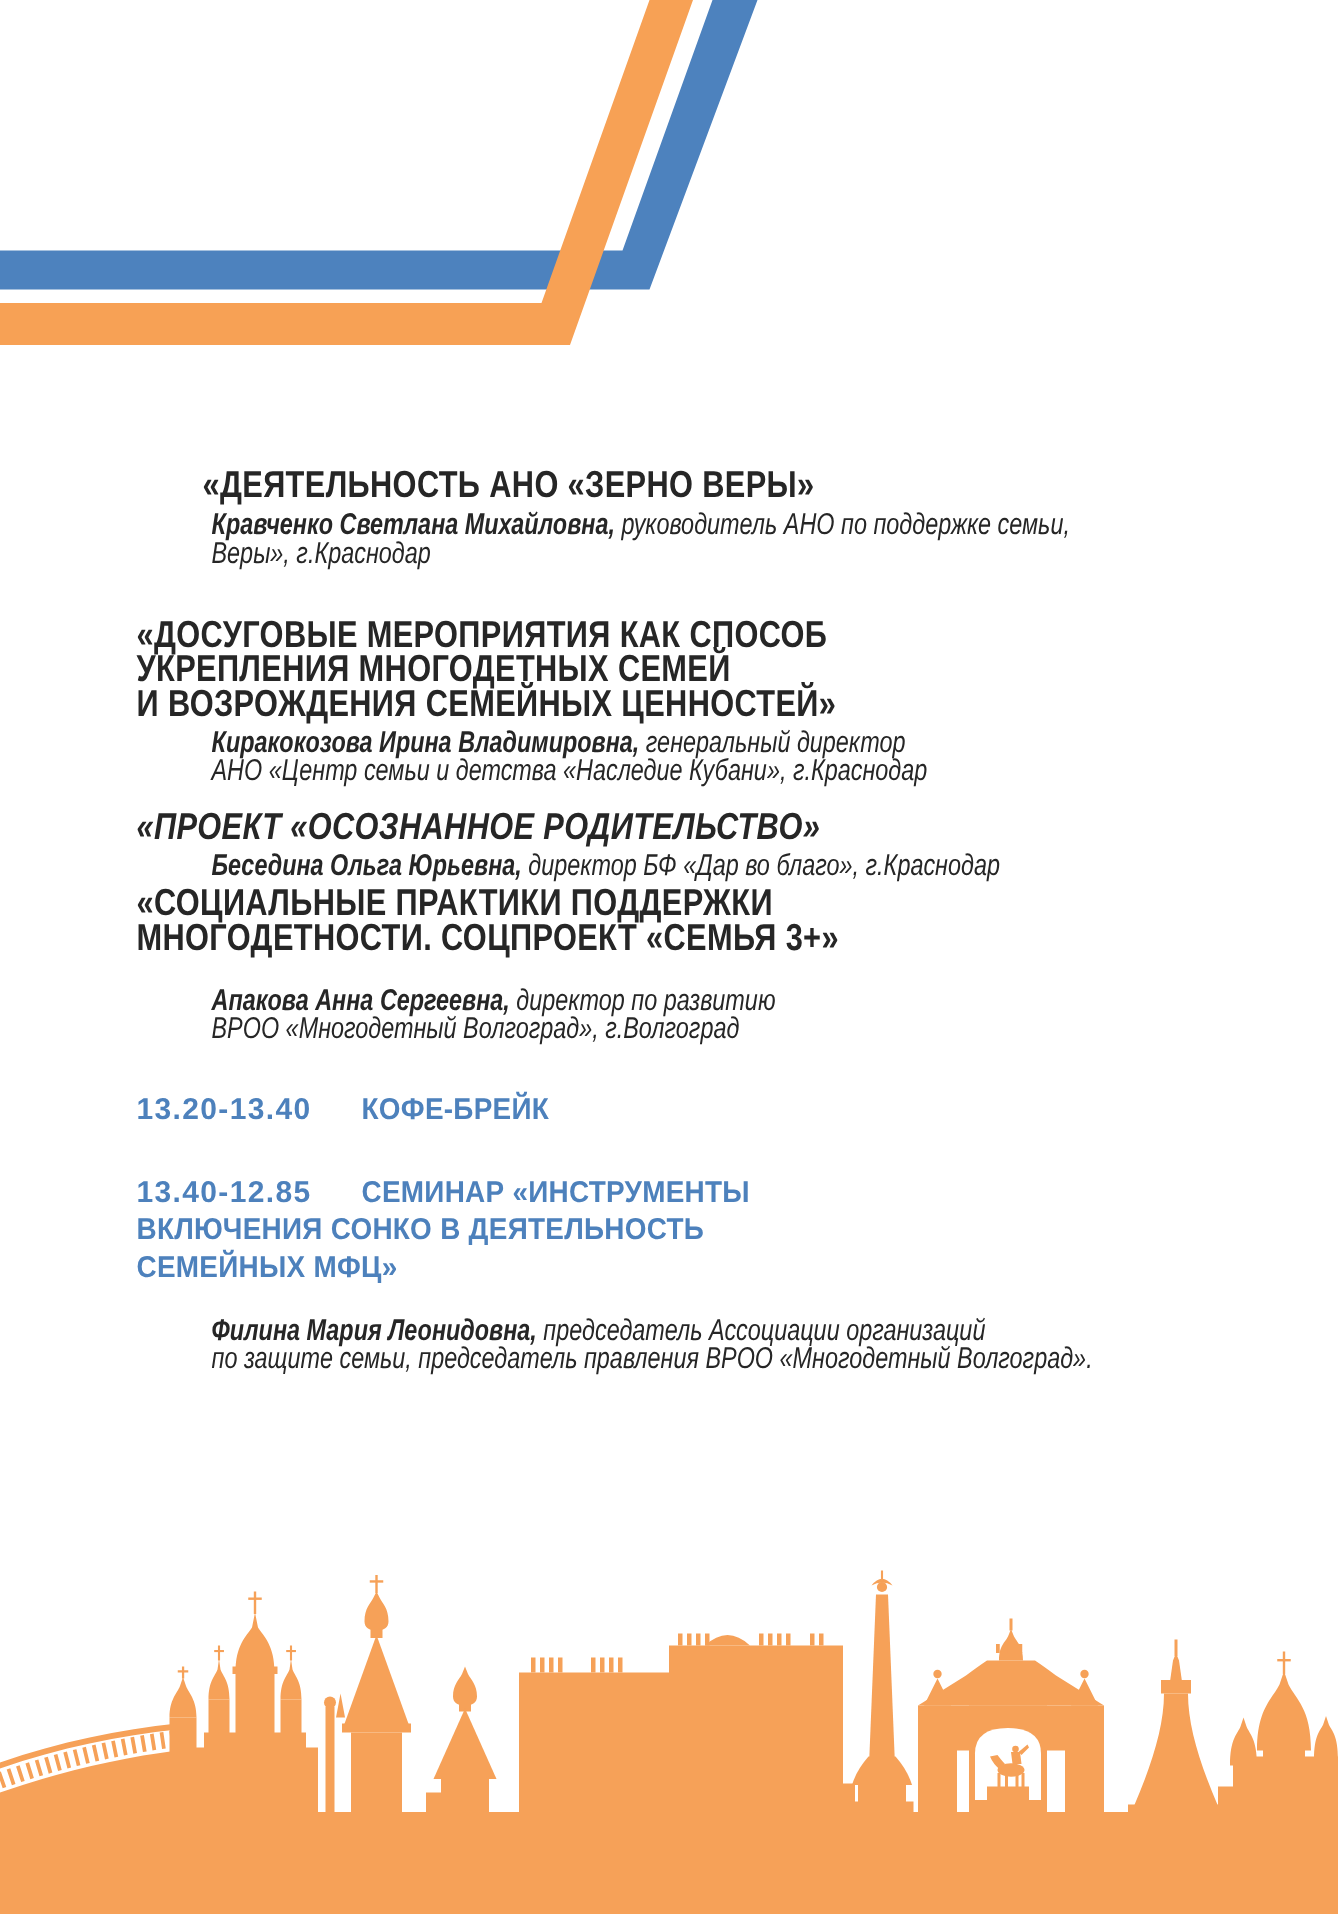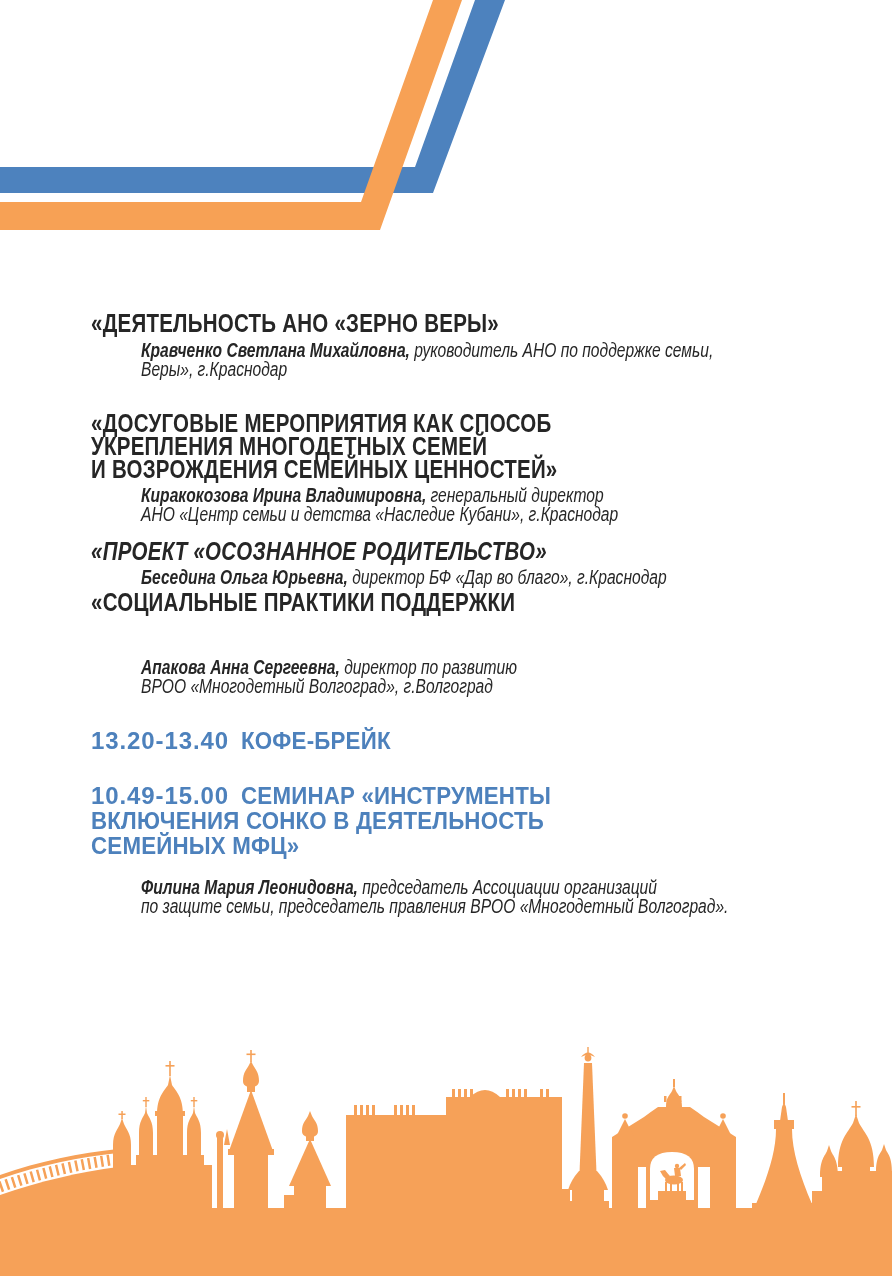--- a/index.html
+++ b/index.html
@@ -20,38 +20,38 @@
   
   .speaker-block{left:141px;}
   .sp-line{height:19px;white-space:nowrap;}
   .sp-line>span{
     display:inline-block;transform:scaleX(0.78);transform-origin:0 50%;
     font-style:italic;font-size:20px;line-height:19px;color:#262626;
   }
   .sp-name{font-weight:bold;}
   
   .blue-block{left:91px;color:#4d81bc;}
-  .blue-line{height:25px;white-space:nowrap;font-weight:bold;font-size:24px;line-height:25px;}
+  .blue-line{height:25px;white-space:nowrap;font-weight:bold;font-size:20px;line-height:25px;}
   .blue-time{display:inline-block;width:150px;letter-spacing:0.9px;}
   .blue-label{display:inline-block;transform:scaleX(0.93);transform-origin:0 50%;letter-spacing:0.2px;}
   svg{display:block;}
 </style>
 </head>
 <body>
 
 <div class="page">
 
   <div class="abs" style="left:0;top:0;">
     <svg width="520" height="232" viewBox="0 0 520 232">
       <polygon points="0,167 415,167 475,0 505,0 433,193 0,193" fill="#4d82be"></polygon>
       <polygon points="0,202 361,202 433,0 462,0 380,230 0,230" fill="#f7a155"></polygon>
     </svg>
   </div>
 
-  <div class="abs title-block" style="top:312px;">
+  <div class="abs title-block" style="top:312px;margin-left:44px;">
     <div class="title-line"><span>«ДЕЯТЕЛЬНОСТЬ АНО «ЗЕРНО ВЕРЫ»</span></div>
   </div>
   <div class="abs speaker-block" style="top:341px;">
     <div class="sp-line"><span><b class="sp-name">Кравченко Светлана Михайловна,</b><span> руководитель АНО по поддержке семьи,</span></span></div>
     <div class="sp-line"><span>Веры», г.Краснодар</span></div>
   </div>
 
   <div class="abs title-block" style="top:412px;">
     <div class="title-line"><span>«ДОСУГОВЫЕ МЕРОПРИЯТИЯ КАК СПОСОБ</span></div>
     <div class="title-line"><span>УКРЕПЛЕНИЯ МНОГОДЕТНЫХ СЕМЕЙ</span></div>
@@ -64,35 +64,36 @@
 
   <div class="abs title-block" style="top:540px;font-style:italic;">
     <div class="title-line"><span>«ПРОЕКТ «ОСОЗНАННОЕ РОДИТЕЛЬСТВО»</span></div>
   </div>
   <div class="abs speaker-block" style="top:568px;">
     <div class="sp-line"><span><b class="sp-name">Беседина Ольга Юрьевна,</b><span> директор БФ «Дар во благо», г.Краснодар</span></span></div>
   </div>
 
   <div class="abs title-block" style="top:591px;">
     <div class="title-line"><span>«СОЦИАЛЬНЫЕ ПРАКТИКИ ПОДДЕРЖКИ</span></div>
+    <div class="title-line"><span>МНОГОДЕТНОСТИ. СОЦПРОЕКТ «СЕМЬЯ 3+»</span></div>
   </div>
   <div class="abs speaker-block" style="top:658px;">
     <div class="sp-line"><span><b class="sp-name">Апакова Анна Сергеевна,</b><span> директор по развитию</span></span></div>
     <div class="sp-line"><span>ВРОО «Многодетный Волгоград», г.Волгоград</span></div>
   </div>
 
   <div class="abs blue-block" style="top:728px;">
     <div class="blue-line">
       <span class="blue-time">13.20-13.40</span><span class="blue-label">КОФЕ-БРЕЙК</span>
     </div>
   </div>
 
   <div class="abs blue-block" style="top:783px;">
     <div class="blue-line">
-      <span class="blue-time">10.49-15.00</span><span class="blue-label">СЕМИНАР «ИНСТРУМЕНТЫ</span>
+      <span class="blue-time">13.40-12.85</span><span class="blue-label">СЕМИНАР «ИНСТРУМЕНТЫ</span>
     </div>
     <div class="blue-line"><span class="blue-label">ВКЛЮЧЕНИЯ СОНКО В ДЕЯТЕЛЬНОСТЬ</span></div>
     <div class="blue-line"><span class="blue-label">СЕМЕЙНЫХ МФЦ»</span></div>
   </div>
 
   <div class="abs speaker-block" style="top:878px;">
     <div class="sp-line"><span><b class="sp-name">Филина Мария Леонидовна,</b><span> председатель Ассоциации организаций</span></span></div>
     <div class="sp-line"><span>по защите семьи, председатель правления ВРОО «Многодетный Волгоград».</span></div>
   </div>
 

